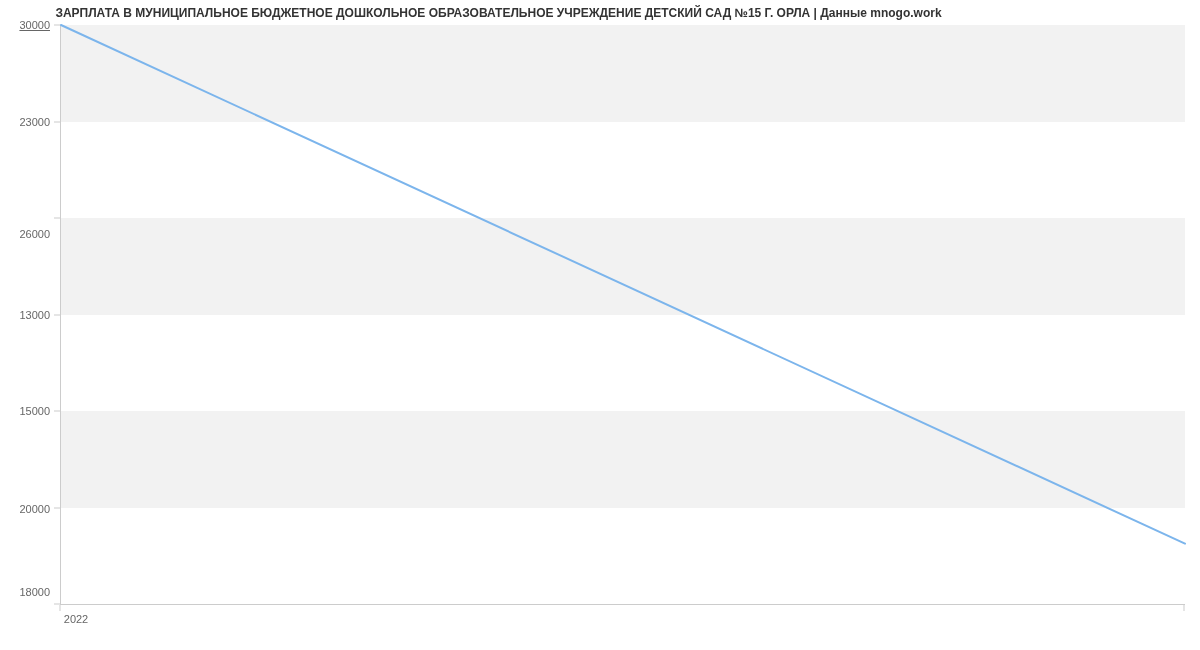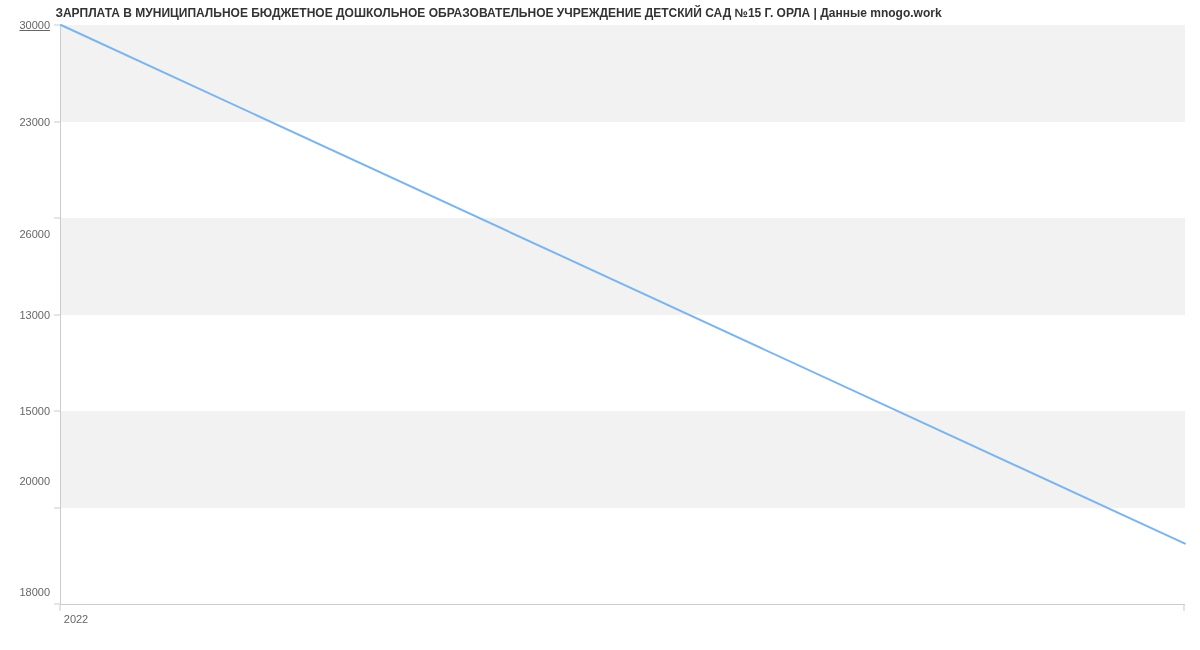--- a/index.html
+++ b/index.html
@@ -101,21 +101,21 @@
 </head>
 <body>
 
 <div class="chart-wrap">
 
   <div class="title">ЗАРПЛАТА В МУНИЦИПАЛЬНОЕ БЮДЖЕТНОЕ ДОШКОЛЬНОЕ ОБРАЗОВАТЕЛЬНОЕ УЧРЕЖДЕНИЕ ДЕТСКИЙ САД №15 Г. ОРЛА | Данные mnogo.work</div>
 
   <div class="y-axis">
       <div class="y-tick" style="top: 567px;">18000</div>
       <div class="y-tick-mark" style="top: 579px;"></div>
-      <div class="y-tick" style="top: 456px;">20000</div>
+      <div class="y-tick" style="top: 484px;">20000</div>
       <div class="y-tick-mark" style="top: 482.5px;"></div>
       <div class="y-tick" style="top: 386px;">15000</div>
       <div class="y-tick-mark" style="top: 386px;"></div>
       <div class="y-tick" style="top: 289.5px;">13000</div>
       <div class="y-tick-mark" style="top: 289.5px;"></div>
       <div class="y-tick" style="top: 209px;">26000</div>
       <div class="y-tick-mark" style="top: 193px;"></div>
       <div class="y-tick" style="top: 96.5px;">23000</div>
       <div class="y-tick-mark" style="top: 96.5px;"></div>
       <div class="y-tick" style="top: 0px; text-decoration: underline;">30000</div>

